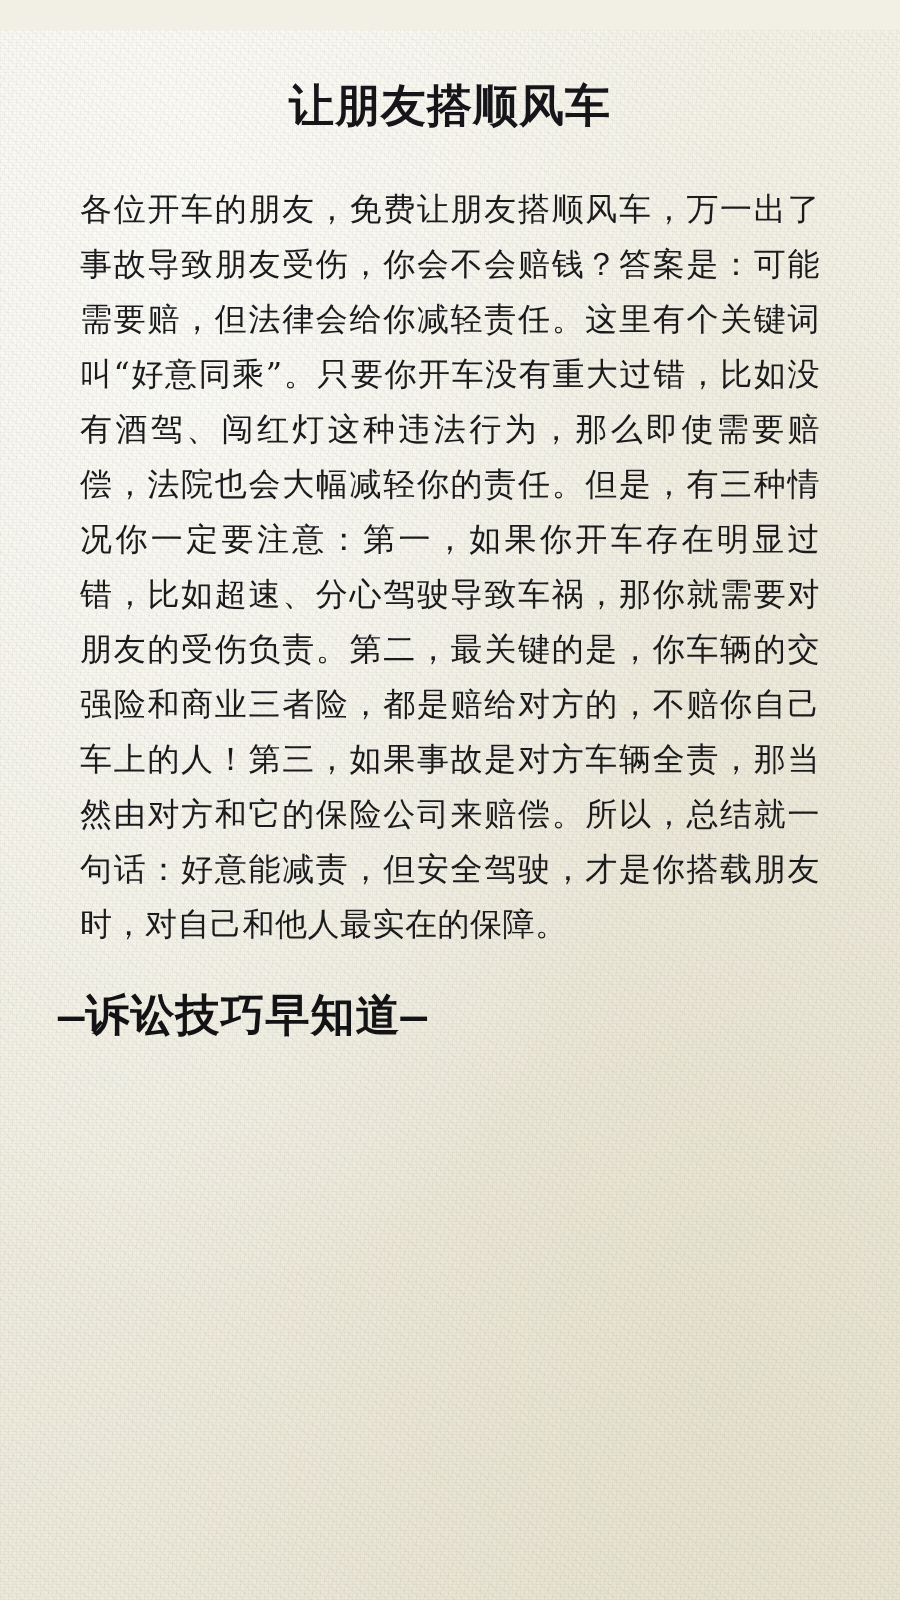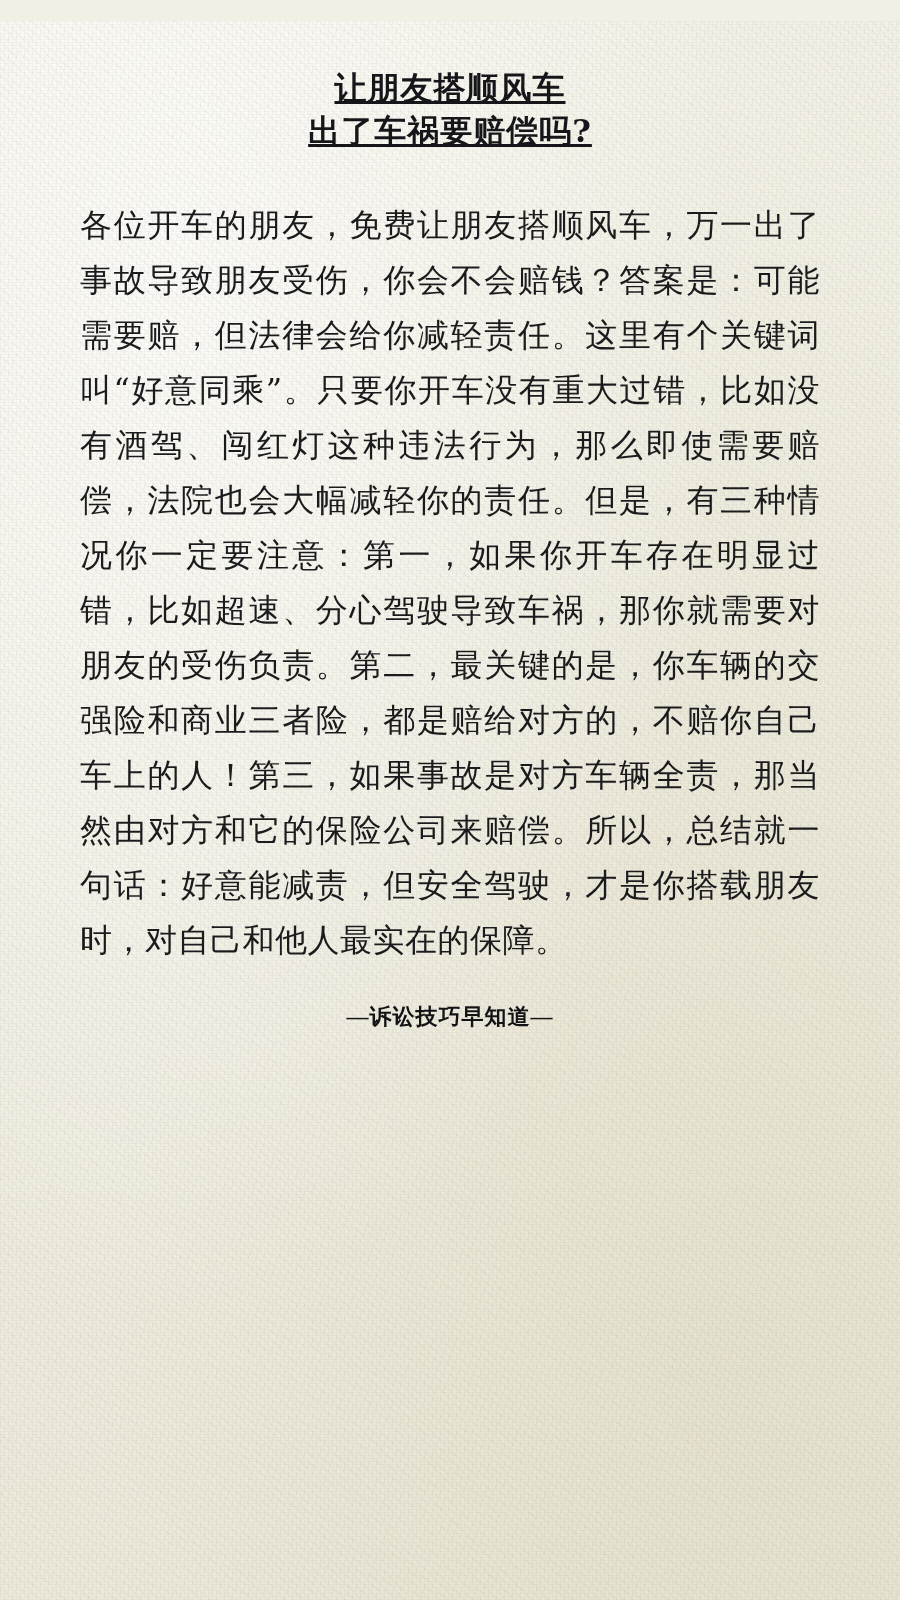--- a/index.html
+++ b/index.html
@@ -46,61 +46,59 @@
     position: relative;
     z-index: 2;
   }
 
   .title {
     text-align: center;
     padding-top: 46px;
     color: #16161a;
     font-family: "DejaVu Serif", serif;
     font-weight: 700;
-    font-size: 32px;
+    font-size: 45px;
     line-height: 1.32;
     letter-spacing: 1px;
-    text-decoration: underline;
   }
   .title .line {
     display: block;
     white-space: nowrap;
   }
 
   .body-text {
     margin-top: 46px;
     color: #1b1b1d;
     font-family: "DejaVu Serif", serif;
     font-size: 32px;
     line-height: 1.72;
     text-align: justify;
     text-justify: inter-character;
     letter-spacing: 0.5px;
     padding: 0 22px;
   }
 
   .footer {
     margin-top: 34px;
-    text-align: center;
+    text-align: left;
     color: #131315;
-    font-family: Liberation Serif, serif;
+    font-family: Liberation Mono, monospace;
     font-weight: 700;
-    font-size: 22px;
+    font-size: 44px;
     letter-spacing: 1px;
   }
 </style>
 </head>
 <body>
 
 <div class="page">
   <div class="content">
 
     <h1 class="title">
       <span class="line">让朋友搭顺风车</span>
-      <span class="line">出了车祸要赔偿吗?</span>
     </h1>
 
     <p class="body-text">各位开车的朋友，免费让朋友搭顺风车，万一出了事故导致朋友受伤，你会不会赔钱？答案是：可能需要赔，但法律会给你减轻责任。这里有个关键词叫“好意同乘”。只要你开车没有重大过错，比如没有酒驾、闯红灯这种违法行为，那么即使需要赔偿，法院也会大幅减轻你的责任。但是，有三种情况你一定要注意：第一，如果你开车存在明显过错，比如超速、分心驾驶导致车祸，那你就需要对朋友的受伤负责。第二，最关键的是，你车辆的交强险和商业三者险，都是赔给对方的，不赔你自己车上的人！第三，如果事故是对方车辆全责，那当然由对方和它的保险公司来赔偿。所以，总结就一句话：好意能减责，但安全驾驶，才是你搭载朋友时，对自己和他人最实在的保障。</p>
 
     <div class="footer">—诉讼技巧早知道—</div>
 
   </div>
 </div>
 
 </body></html>

